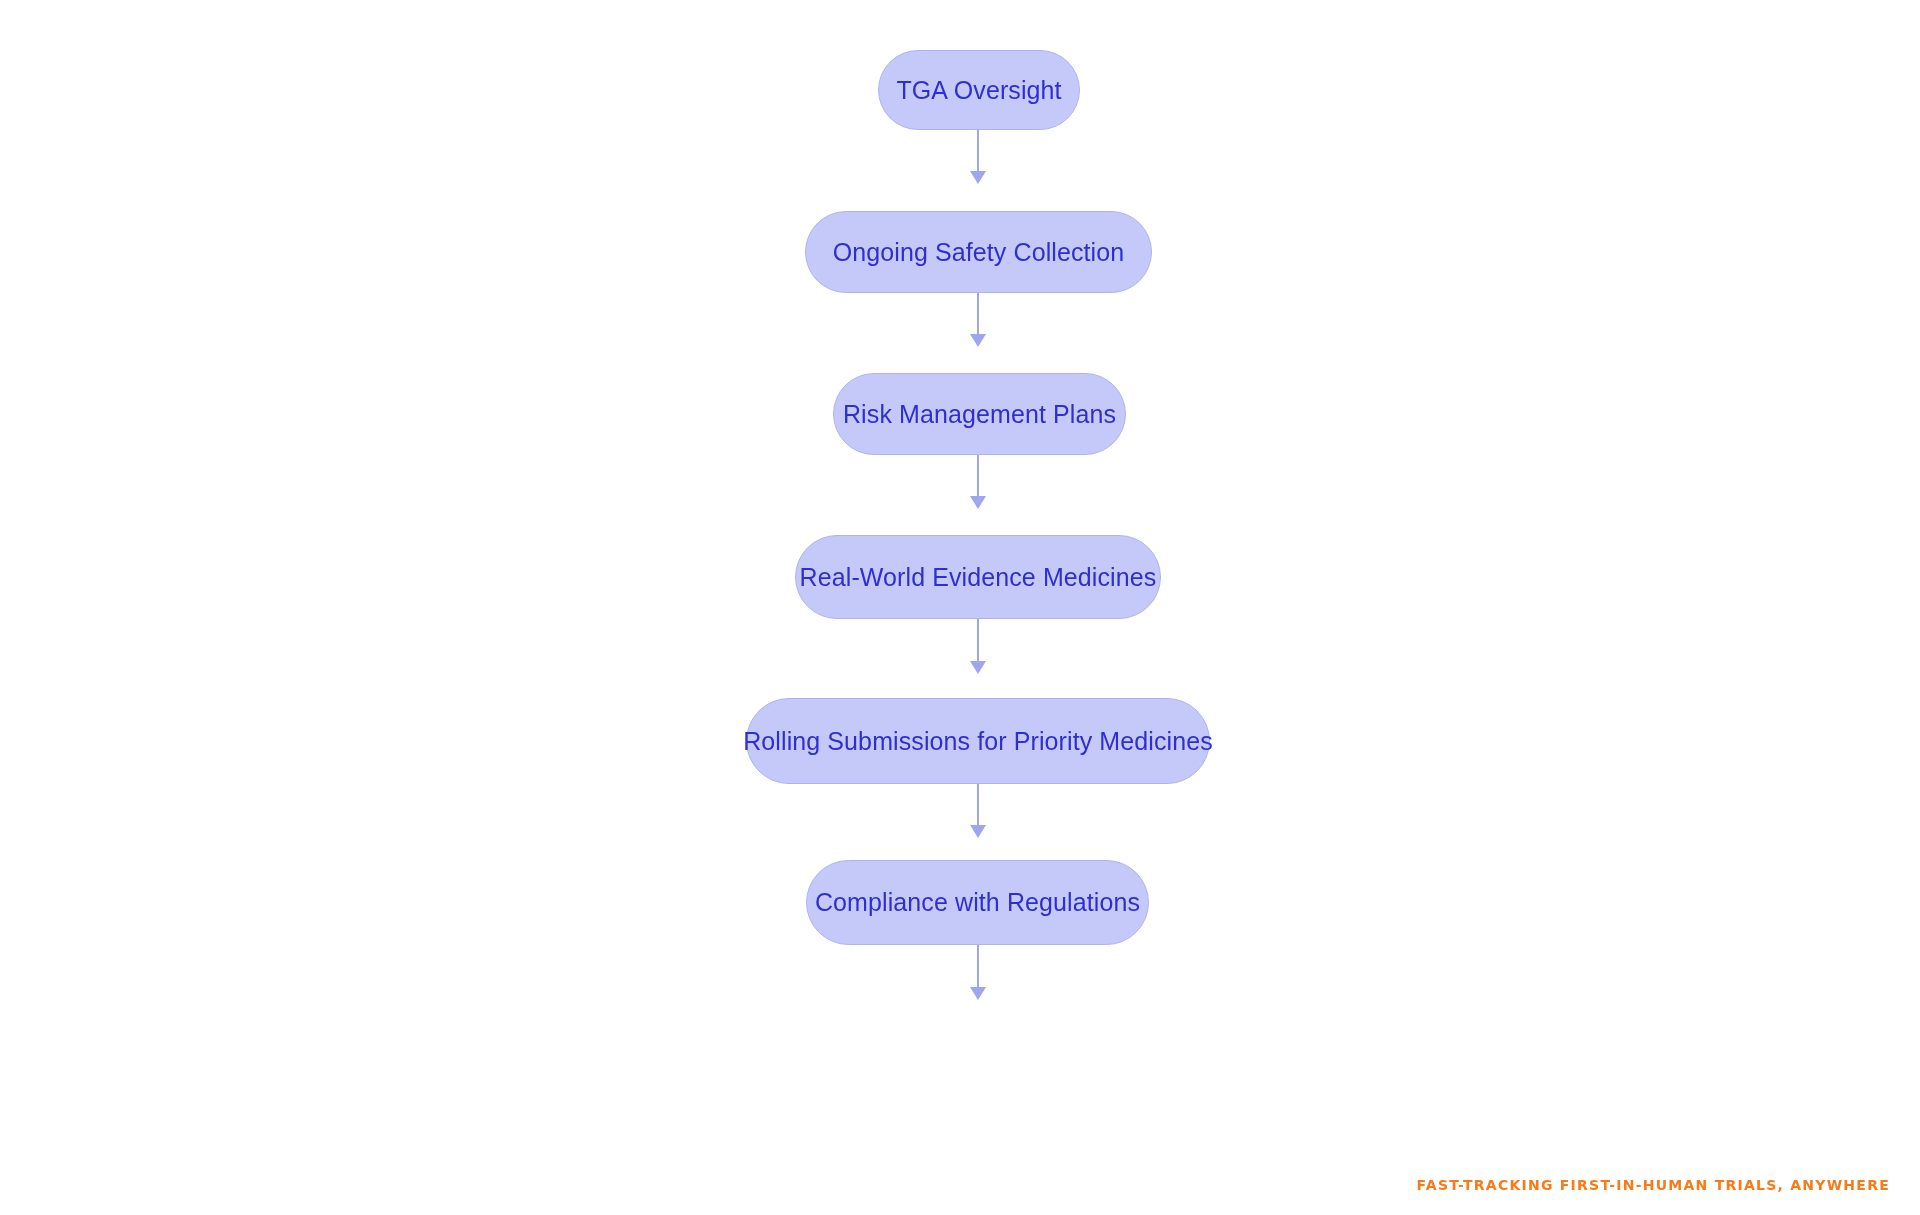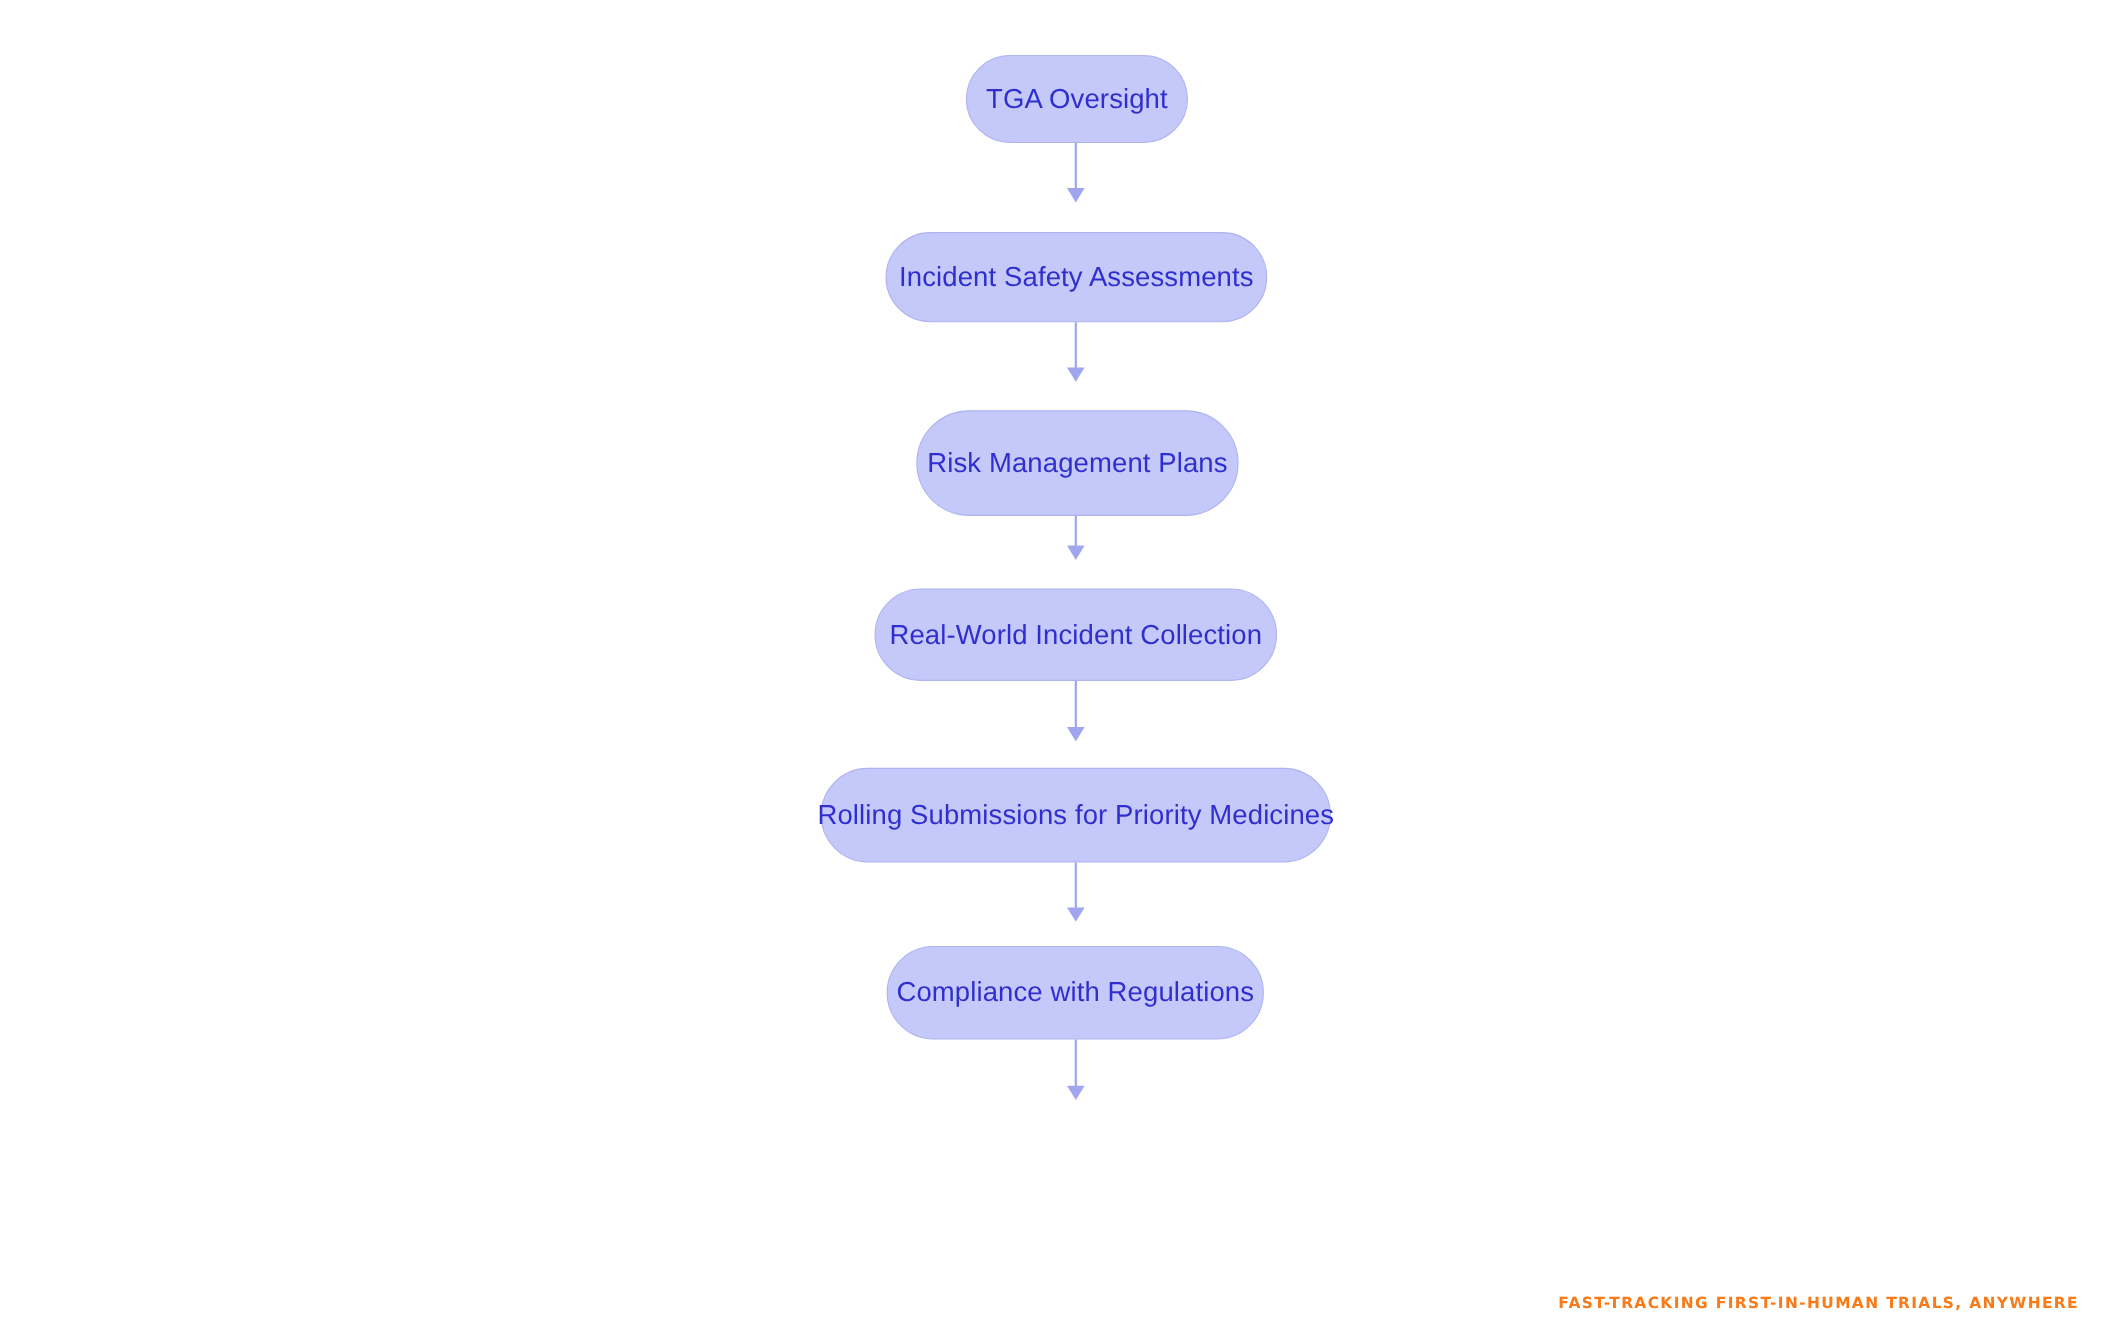--- a/index.html
+++ b/index.html
@@ -119,29 +119,29 @@
   <div class="arrowhead" style="left:954px; top:785px;"></div>
 
   <div class="connector" style="left:961px; top:905px; height:46px;"></div>
   <div class="arrowhead" style="left:954px; top:947px;"></div>
 
   <div class="node" style="left:862px; top:10px; width:202px; height:80px;">
     <span class="node-label">TGA Oversight</span>
   </div>
 
   <div class="node" style="left:789px; top:171px; width:347px; height:82px;">
-    <span class="node-label">Incident Safety Assessments</span>
+    <span class="node-label">Ongoing Safety Collection</span>
   </div>
 
-  <div class="node" style="left:817px; top:333px; width:293px; height:96px;">
+  <div class="node" style="left:817px; top:333px; width:293px; height:82px;">
     <span class="node-label">Risk Management Plans</span>
   </div>
 
   <div class="node" style="left:779px; top:495px; width:366px; height:84px;">
-    <span class="node-label">Real-World Incident Collection</span>
+    <span class="node-label">Real-World Evidence Medicines</span>
   </div>
 
   <div class="node" style="left:730px; top:658px; width:464px; height:86px;">
     <span class="node-label">Rolling Submissions for Priority Medicines</span>
   </div>
 
   <div class="node" style="left:790px; top:820px; width:343px; height:85px;">
     <span class="node-label">Compliance with Regulations</span>
   </div>
 

